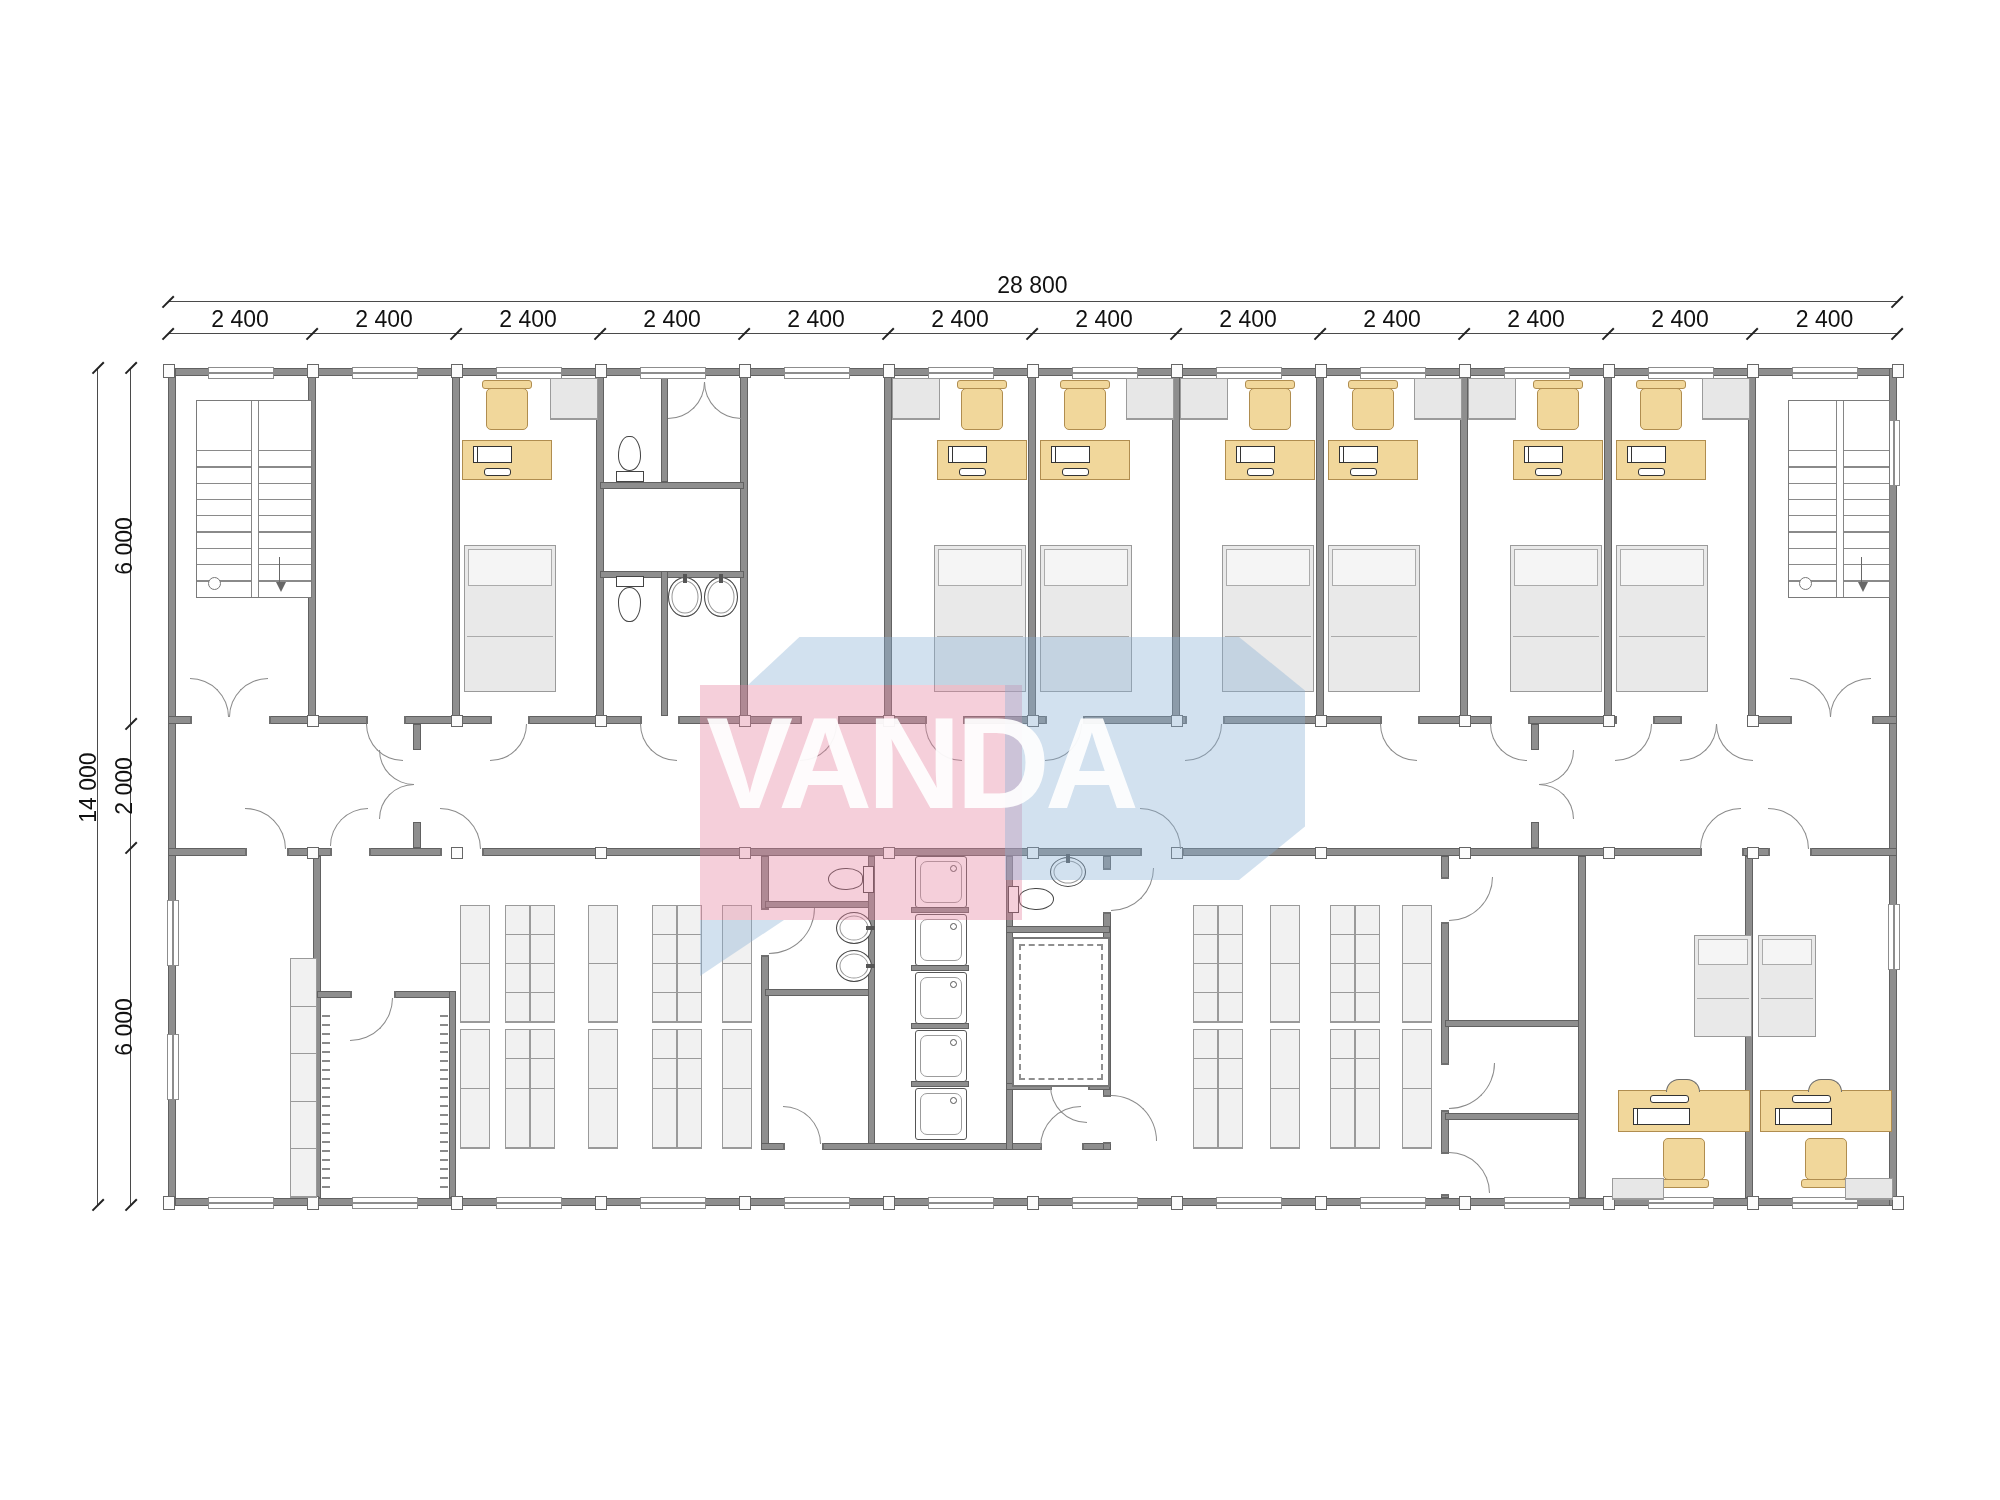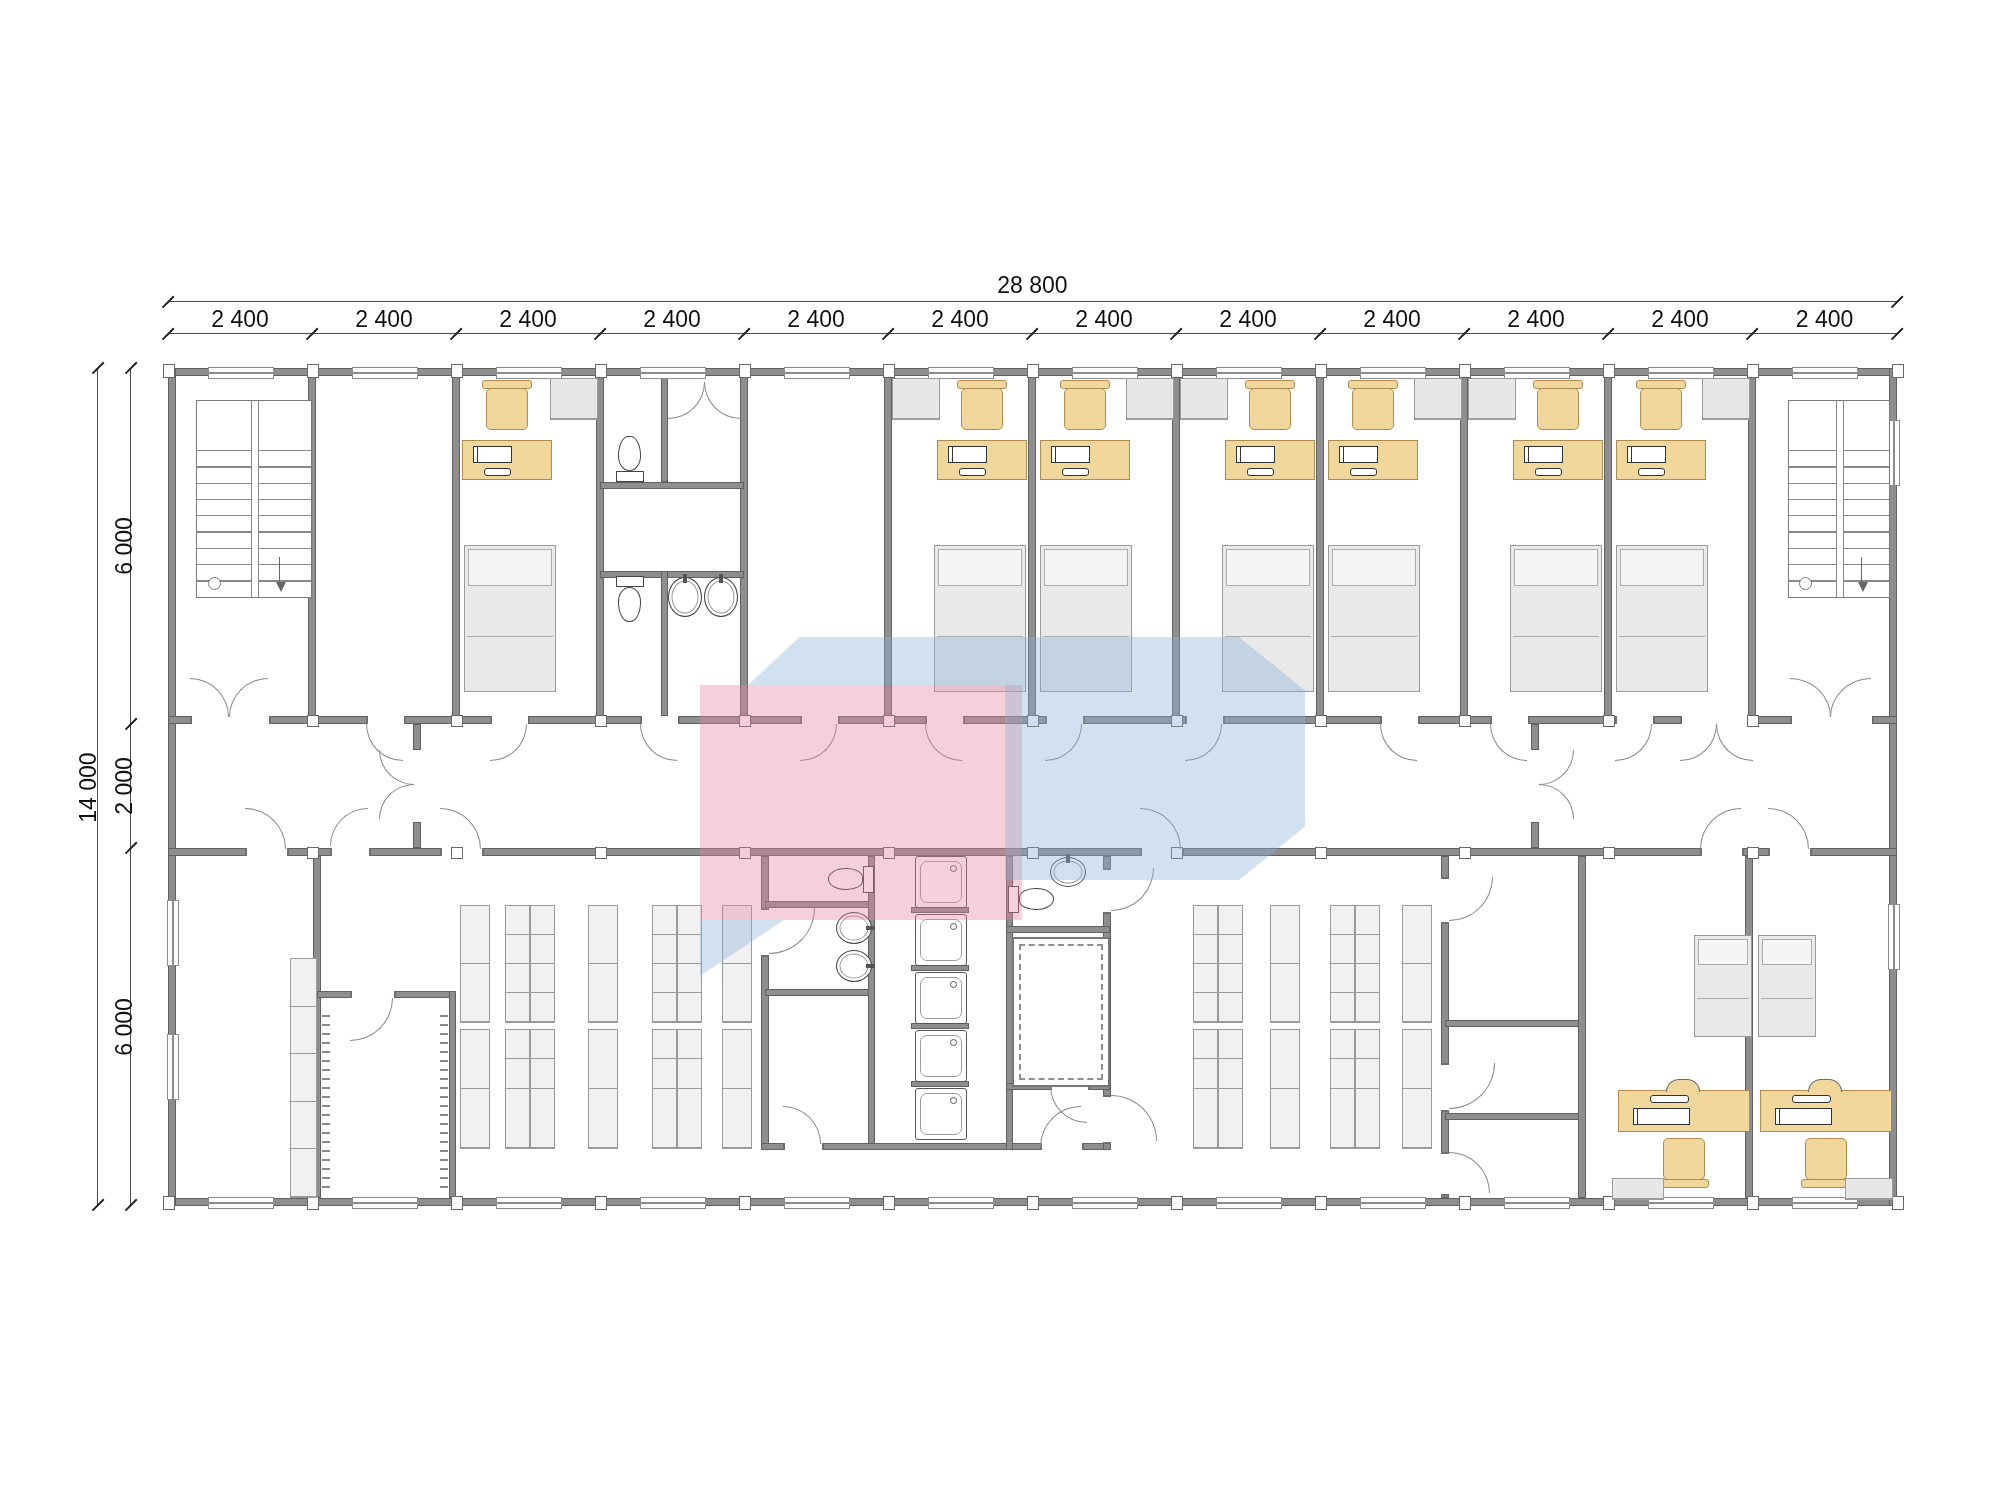--- a/index.html
+++ b/index.html
@@ -519,14 +519,15 @@
         <div class="sl" style="left: 89.7px; top: 367px; width: 16px; height: 1.6px;"></div>
         <div class="sl" style="left: 89.7px; top: 1204px; width: 16px; height: 1.6px;"></div>
       </div>
   </div>
 
   <div id="wm-layer">
     <div class="wm-shape" id="wm-band" style="left: 748px; top: 637px; width: 257px; height: 48px; clip-path: polygon(20% 0px, 100% 0px, 100% 100%, 0px 100%); background: rgba(138, 176, 212, 0.38);"></div>
     <div class="wm-shape" id="wm-pink" style="left: 700px; top: 685px; width: 322px; height: 235px; background: rgba(228, 128, 158, 0.38);"></div>
     <div class="wm-shape" id="wm-blue" style="left: 1005px; top: 637px; width: 300px; height: 243px; clip-path: polygon(0px 0px, 78% 0px, 100% 22%, 100% 78%, 78% 100%, 0px 100%); background: rgba(138, 176, 212, 0.38);"></div>
     <div class="wm-shape" id="wm-tri" style="left: 700px; top: 920px; width: 84px; height: 56px; clip-path: polygon(0px 0px, 100% 0px, 0px 100%); background: rgba(138, 176, 212, 0.38);"></div>
+    <div id="wm-text" style="left: 702px; top: 692px; width: 436px; color: rgb(255, 255, 255);">VANDA</div>
   </div>
 </div>
 
 </body></html>

